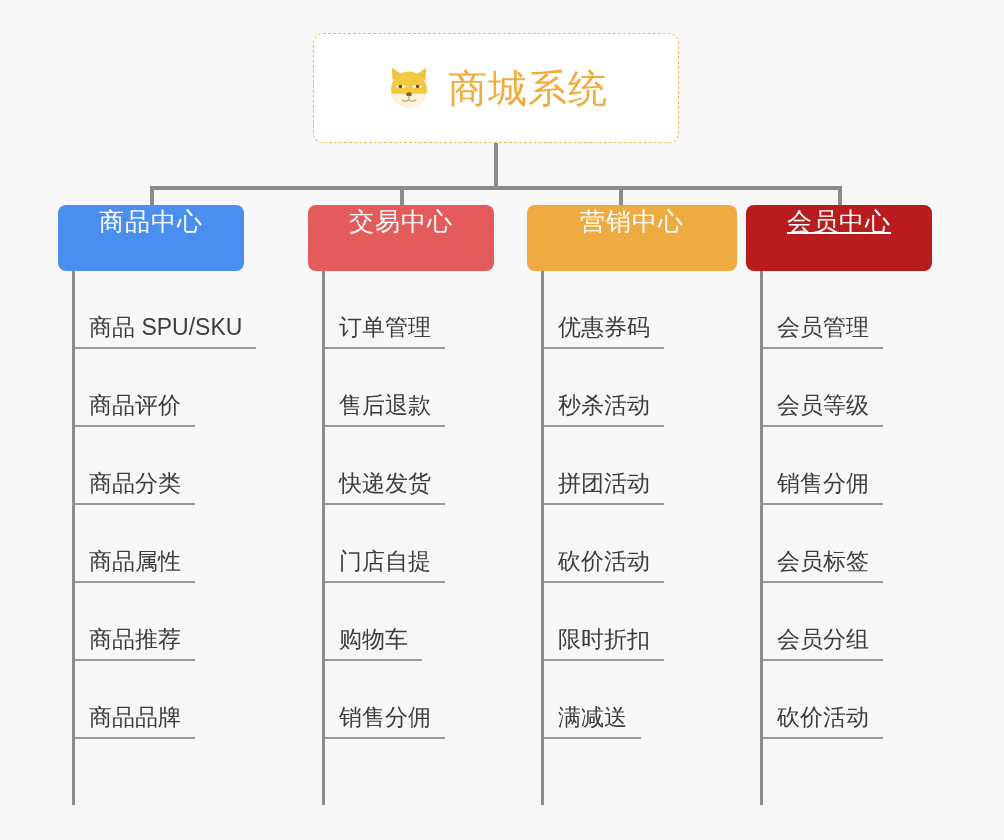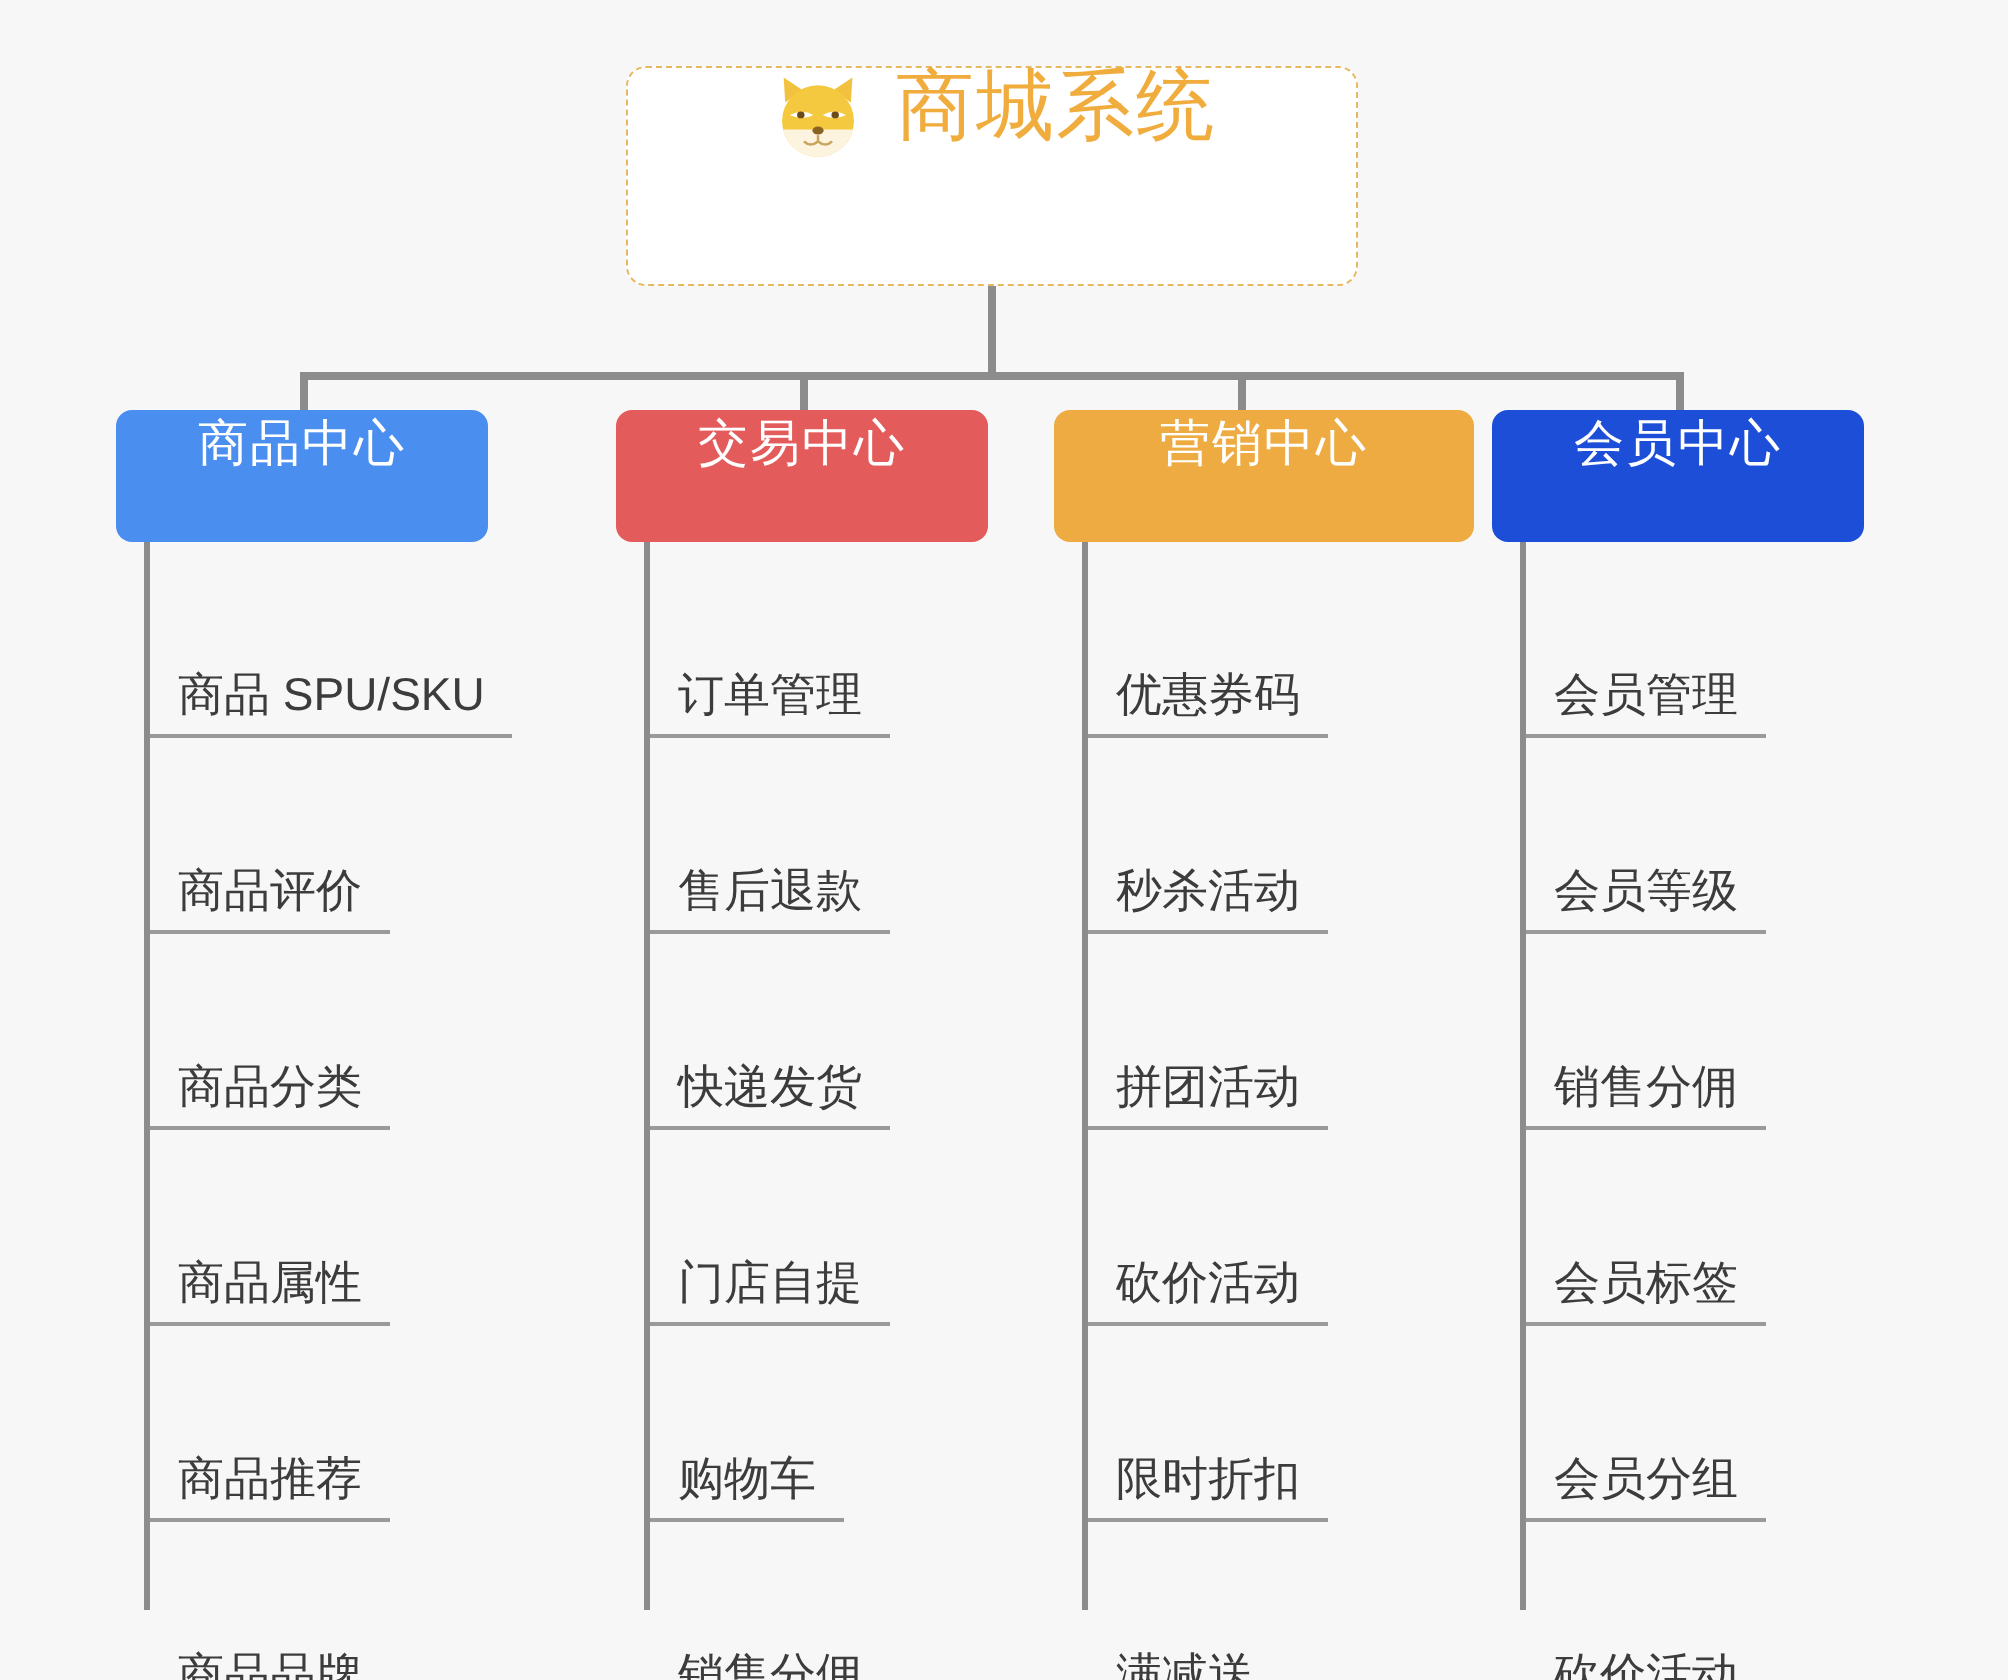--- a/index.html
+++ b/index.html
@@ -24,20 +24,21 @@
   .root-node {
     position: absolute;
     left: 313px;
     top: 33px;
     width: 366px;
     height: 110px;
     background: #ffffff;
     border: 1px dashed #e8b860;
     border-radius: 10px;
     display: flex;
+    align-items: center;
     justify-content: center;
     gap: 14px;
   }
   .root-icon {
     width: 50px;
     height: 50px;
     flex: 0 0 50px;
     display: block;
   }
   .root-title {
@@ -81,21 +82,21 @@
   }
 
   .leaf-list {
     position: relative;
     list-style: none;
     margin: 0;
     padding: 0;
   }
   .leaf {
     position: relative;
-    height: 98px;
+    height: 78px;
     display: flex;
     align-items: flex-end;
     padding-left: 17px;
   }
   .leaf-inner {
     position: relative;
     display: inline-flex;
     align-items: flex-end;
     padding: 0 14px 7px 14px;
     border-bottom: 2px solid #9a9a9a;
@@ -260,21 +261,21 @@
         </li>
       <li class="leaf">
           <span class="leaf-inner">
             <span class="leaf-label">满减送</span>
           </span>
         </li>
     </ul>
   </div>
 
   <div class="branch branch-3">
-    <div class="branch-head" style="background:#1d4ed8;">
+    <div class="branch-head" style="background:#b91c1c;text-decoration:underline;">
       <span>会员中心</span>
     </div>
     <div class="branch-spine" style="height:534px;"></div>
     <ul class="leaf-list">
       <li class="leaf">
           <span class="leaf-inner">
             <span class="leaf-label">会员管理</span>
           </span>
         </li>
       <li class="leaf">

